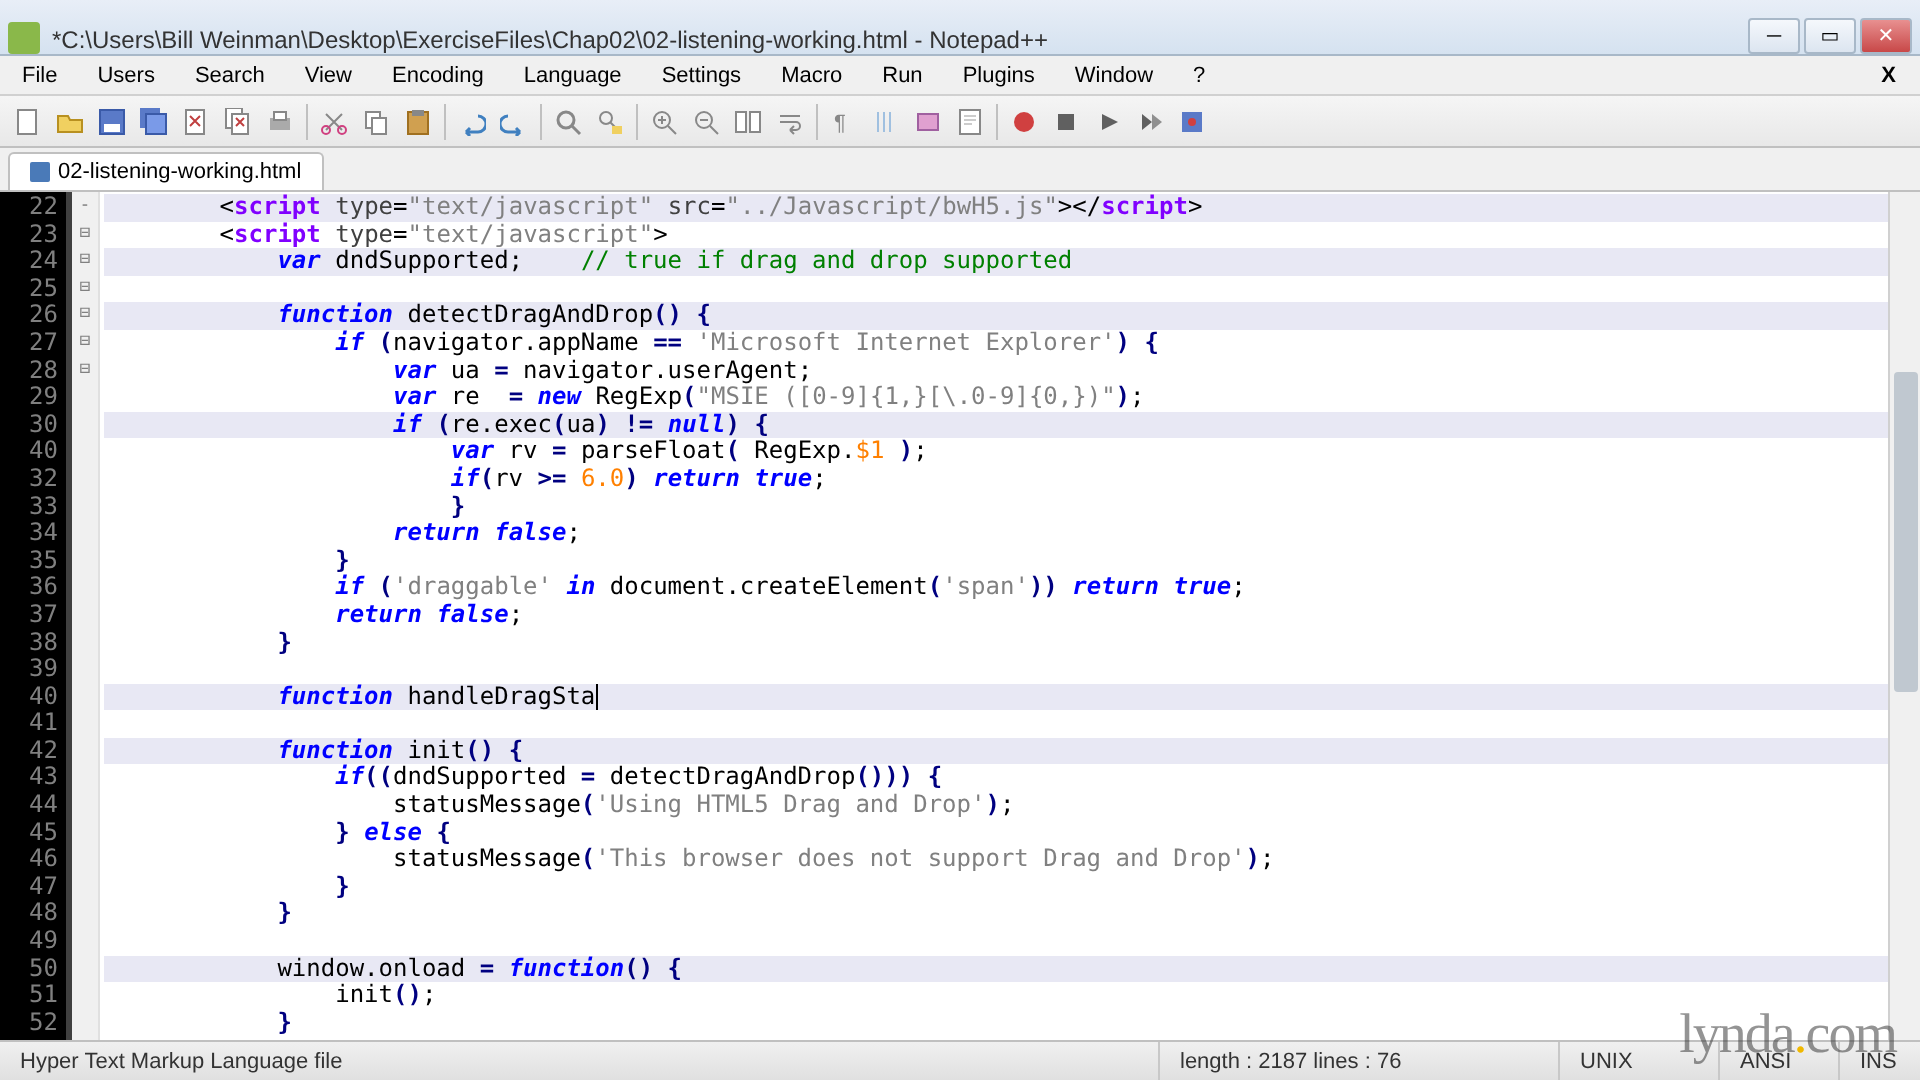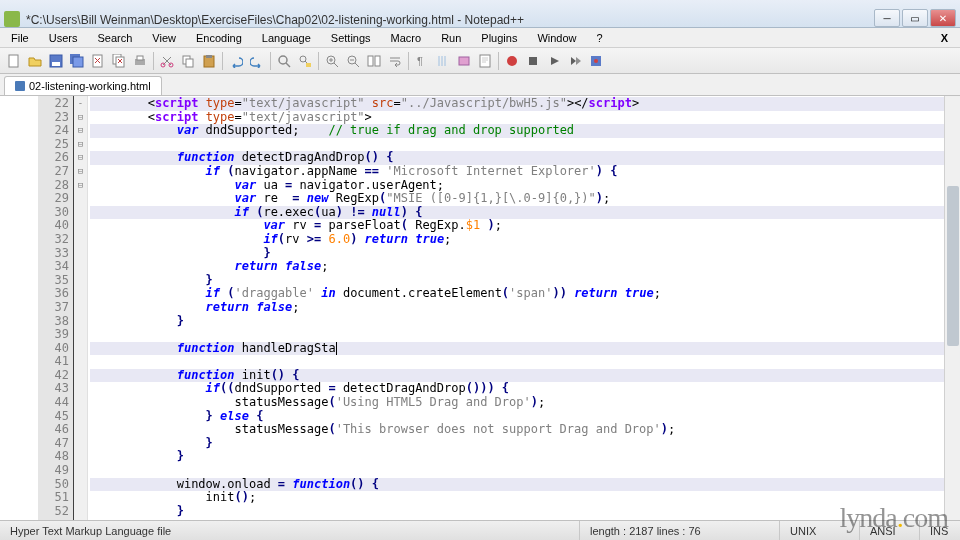--- a/index.html
+++ b/index.html
@@ -13,32 +13,32 @@
 .menubar { height:20px; background:#f0f0f0; display:flex; align-items:center; padding:0 4px; gap:6px; border-bottom:1px solid #d0d0d0; }
 .menu-item { padding:2px 7px; cursor:pointer; }
 .menu-right { margin-left:auto; padding:2px 8px; font-weight:bold; cursor:pointer; }
 .toolbar { height:26px; background:linear-gradient(#f5f5f5,#e8e8e8); display:flex; align-items:center; padding:0 4px; gap:1px; border-bottom:1px solid #c0c0c0; }
 .tb-btn { width:20px; height:20px; display:flex; align-items:center; justify-content:center; cursor:pointer; border-radius:2px; }
 .tb-sep { width:1px; height:18px; background:#c0c0c0; margin:0 2px; }
 .tabbar { height:22px; background:#f0f0f0; display:flex; align-items:flex-end; padding:0 4px; border-bottom:1px solid #c0c0c0; }
 .tab { padding:3px 10px; background:#fff; border:1px solid #c0c0c0; border-bottom:none; border-radius:3px 3px 0 0; font-size:11px; cursor:pointer; display:flex; align-items:center; gap:4px; }
 .tab-icon { width:10px; height:10px; background:#4a7ab8; border-radius:1px; }
 .editor { display:flex; height:424px; background:#fff; position:relative; }
-.gutter { width:36px; background:#e5e5e5; border-right:1px solid #404040; text-align:right; padding-right:4px; color:#808080; font-family:Consolas,monospace; font-size:12px; line-height:13.6px; padding-top:1px;margin-left:38px; }
+.gutter { width:36px; background:#000000; border-right:3px solid #404040; text-align:right; padding-right:4px; color:#808080; font-family:Consolas,monospace; font-size:12px; line-height:13.6px; padding-top:1px; }
 .fold-col { width:14px; background:#f0f0f0; border-right:1px solid #e0e0e0; font-family:Consolas,monospace; font-size:9px; line-height:13.6px; color:#808080; text-align:center; padding-top:1px; }
 .code { flex:1; font-family:Consolas,monospace; font-size:12px; line-height:13.6px; color:#000; padding-top:1px; padding-left:2px; white-space:pre; overflow:hidden; }
 .code .line { height:13.6px; }
 .hl-line { background:#e8e8f4; }
 .active-line { background:#e8e8f4; }
 .kw { color:#0000ff; font-weight:bold; font-style:italic; }
 .kw2 { color:#8000ff; font-weight:bold; }
 .str { color:#808080; }
 .com { color:#008000; }
 .num { color:#ff8000; }
-.fn { color:#c2410c; }
+.fn { color:#404040; }
 .op { color:#000080; font-weight:bold; }
 .cursor-caret { display:inline-block; width:1px; height:13px; background:#000; vertical-align:text-bottom; }
 .vscroll { width:16px; background:#f0f0f0; border-left:1px solid #d0d0d0; position:relative; }
 .vthumb { position:absolute; left:2px; width:12px; background:#c0c8d0; border-radius:2px; }
 .statusbar { height:20px; background:linear-gradient(#f0f0f0,#e0e0e0); border-top:1px solid #c0c0c0; display:flex; align-items:center; font-size:11px; color:#333; }
 .sb-cell { padding:0 10px; border-right:1px solid #c8c8c8; height:100%; display:flex; align-items:center; }
 .sb-cell.wide { flex:1; }
 .watermark { position:absolute; right:12px; bottom:6px; font-size:28px; color:rgba(60,60,60,0.55); font-family:Liberation Serif, serif; letter-spacing:-1px; pointer-events:none; }
 .watermark .dot { color:#f0b800; }
 svg { display:block; }

